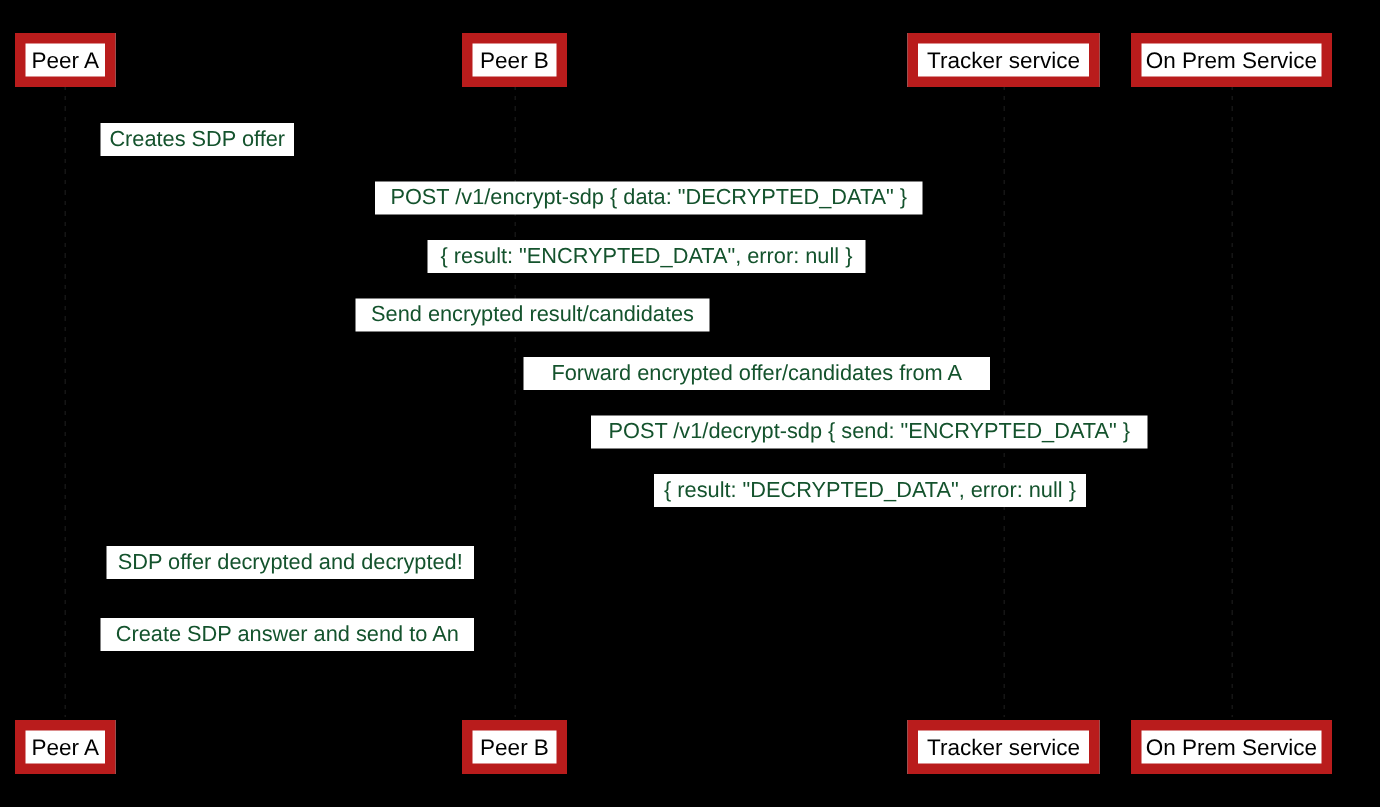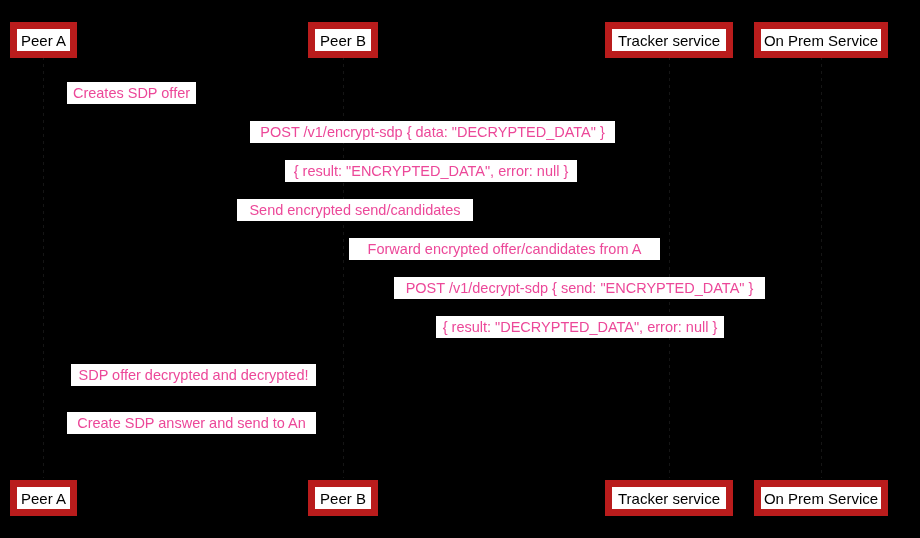--- a/index.html
+++ b/index.html
@@ -42,21 +42,21 @@
     display: flex;
     align-items: center;
     justify-content: center;
     white-space: nowrap;
     height: 36px;
   }
   .msg-label {
     position: absolute;
     box-sizing: border-box;
     background: #ffffff;
-    color: #ec4899;
+    color: #14532d;
     font-size: 14.5px;
     line-height: 20px;
     white-space: nowrap;
     text-align: center;
     padding: 1px 1px;
   }
   .msg-label.two-line {
     white-space: normal;
     line-height: 20px;
   }
@@ -83,21 +83,21 @@
         <span>Tracker service</span>
       </div>
       <div class="participant" style="left: 754px; top: 22px; width: 134px;">
         <span>On Prem Service</span>
       </div>
     </div>
   <div id="messages">
       <div class="msg-label" style="left: 67px; top: 82px; width: 129px;">Creates SDP offer</div>
       <div class="msg-label" style="left: 250px; top: 121px; width: 365px;">POST /v1/encrypt-sdp { data: "DECRYPTED_DATA" }</div>
       <div class="msg-label" style="left: 285px; top: 160px; width: 292px;">{ result: "ENCRYPTED_DATA", error: null }</div>
-      <div class="msg-label" style="left: 237px; top: 199px; width: 236px;">Send encrypted send/candidates</div>
+      <div class="msg-label" style="left: 237px; top: 199px; width: 236px;">Send encrypted result/candidates</div>
       <div class="msg-label" style="left: 349px; top: 238px; width: 311px;">Forward encrypted offer/candidates from A</div>
       <div class="msg-label" style="left: 394px; top: 277px; width: 371px;">POST /v1/decrypt-sdp { send: "ENCRYPTED_DATA" }</div>
       <div class="msg-label" style="left: 436px; top: 316px; width: 288px;">{ result: "DECRYPTED_DATA", error: null }</div>
       <div class="msg-label" style="left: 71px; top: 364px; width: 245px;">SDP offer decrypted and decrypted!</div>
       <div class="msg-label two-line" style="left: 67px; top: 412px; width: 249px;">
         <div>Create SDP answer and send to An</div>
       </div>
     </div>
   <div id="participants-bottom">
       <div class="participant" style="left: 10px; top: 480px; width: 67px;">

